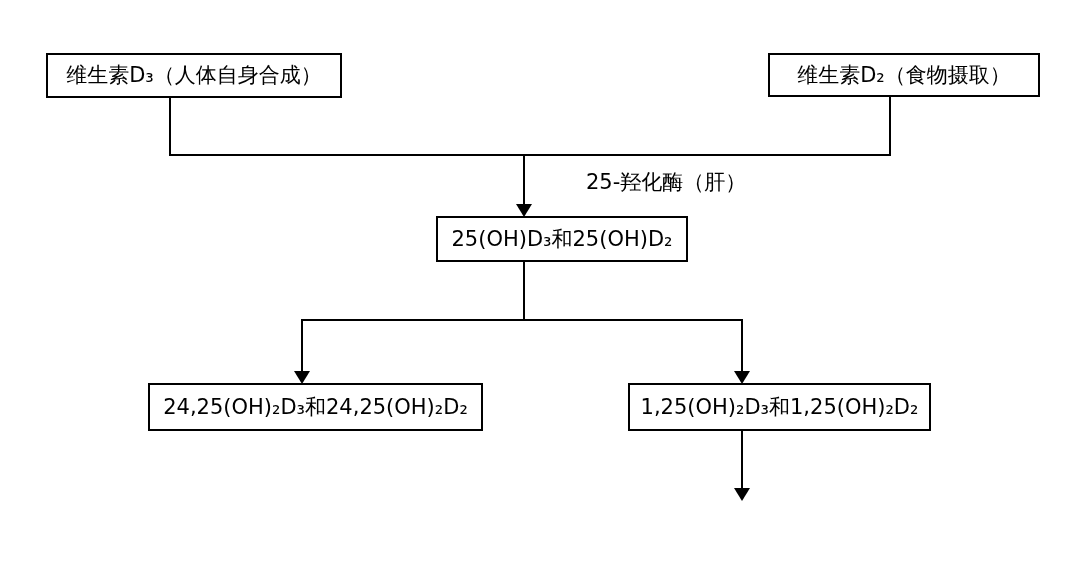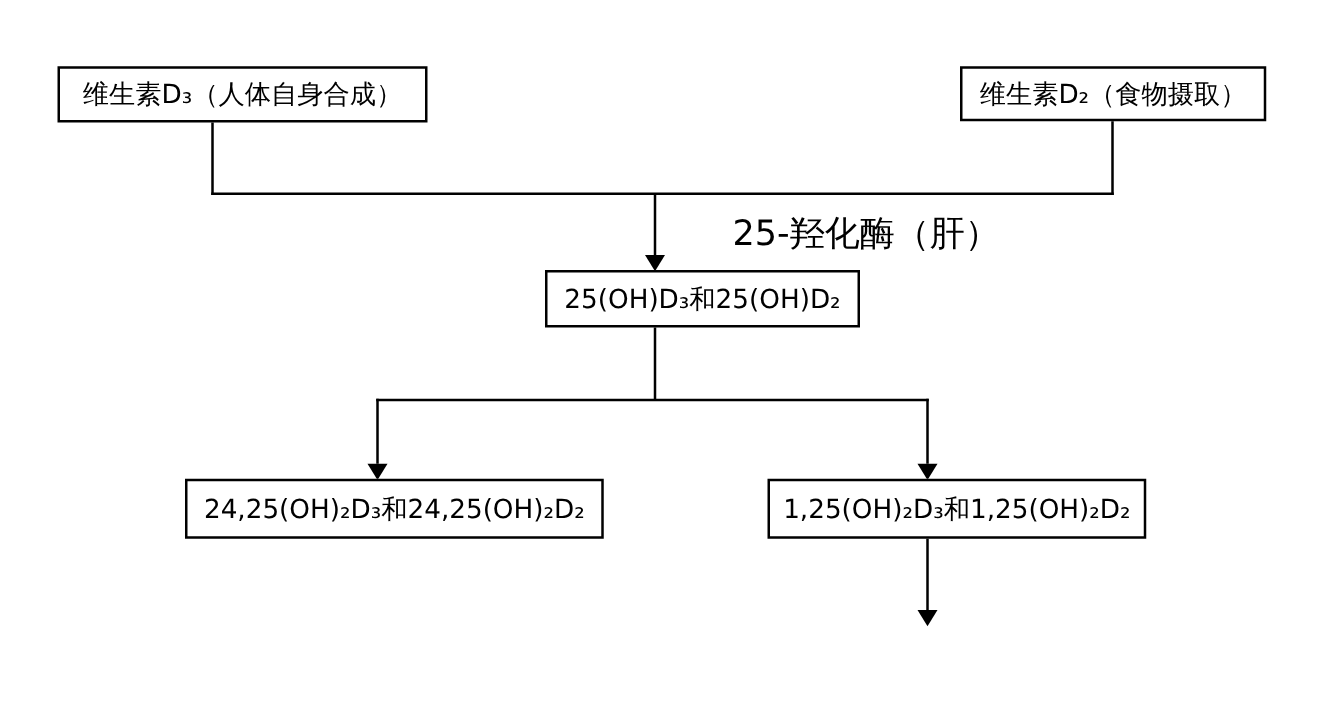--- a/index.html
+++ b/index.html
@@ -35,31 +35,31 @@
   .arrowhead-down {
     position: absolute;
     width: 0;
     height: 0;
     border-left: 8px solid transparent;
     border-right: 8px solid transparent;
     border-top: 13px solid #000000;
   }
   .edge-label {
     position: absolute;
-    font-size: 28px;
+    font-size: 21px;
     line-height: 1.3;
     white-space: nowrap;
   }
 
   
   .node-d3      { left: 22px;  top: 53px;  width: 296px; height: 45px; margin-left: 24px; }
-  .node-d2      { left: 768px; top: 53px;  width: 245px; height: 44px; }
+  .node-d2      { left: 768px; top: 53px;  width: 272px; height: 44px; }
   .node-25oh    { left: 408px; top: 216px; width: 252px; height: 46px; margin-left: 28px; }
   .node-2425oh  { left: 148px; top: 383px; width: 335px; height: 48px; }
-  .node-125oh   { left: 614px; top: 383px; width: 303px; height: 48px; }
+  .node-125oh   { left: 628px; top: 383px; width: 303px; height: 48px; }
   .node-target  { left: 657px; top: 500px; width: 175px; height: 40px; }
 
   
   .seg-d3-down      { left: 169px; top: 98px;  width: 2px;   height: 58px; }
   .seg-d2-down      { left: 889px; top: 97px;  width: 2px;   height: 59px; }
   .seg-merge-h      { left: 169px; top: 154px; width: 722px; height: 2px; }
   .seg-mid-shaft    { left: 523px; top: 156px; width: 2px;   height: 48px; }
   .head-mid         { left: 516px; top: 204px; }
   .seg-25oh-down    { left: 523px; top: 262px; width: 2px;   height: 58px; }
   .seg-split-h      { left: 301px; top: 319px; width: 442px; height: 2px; }

